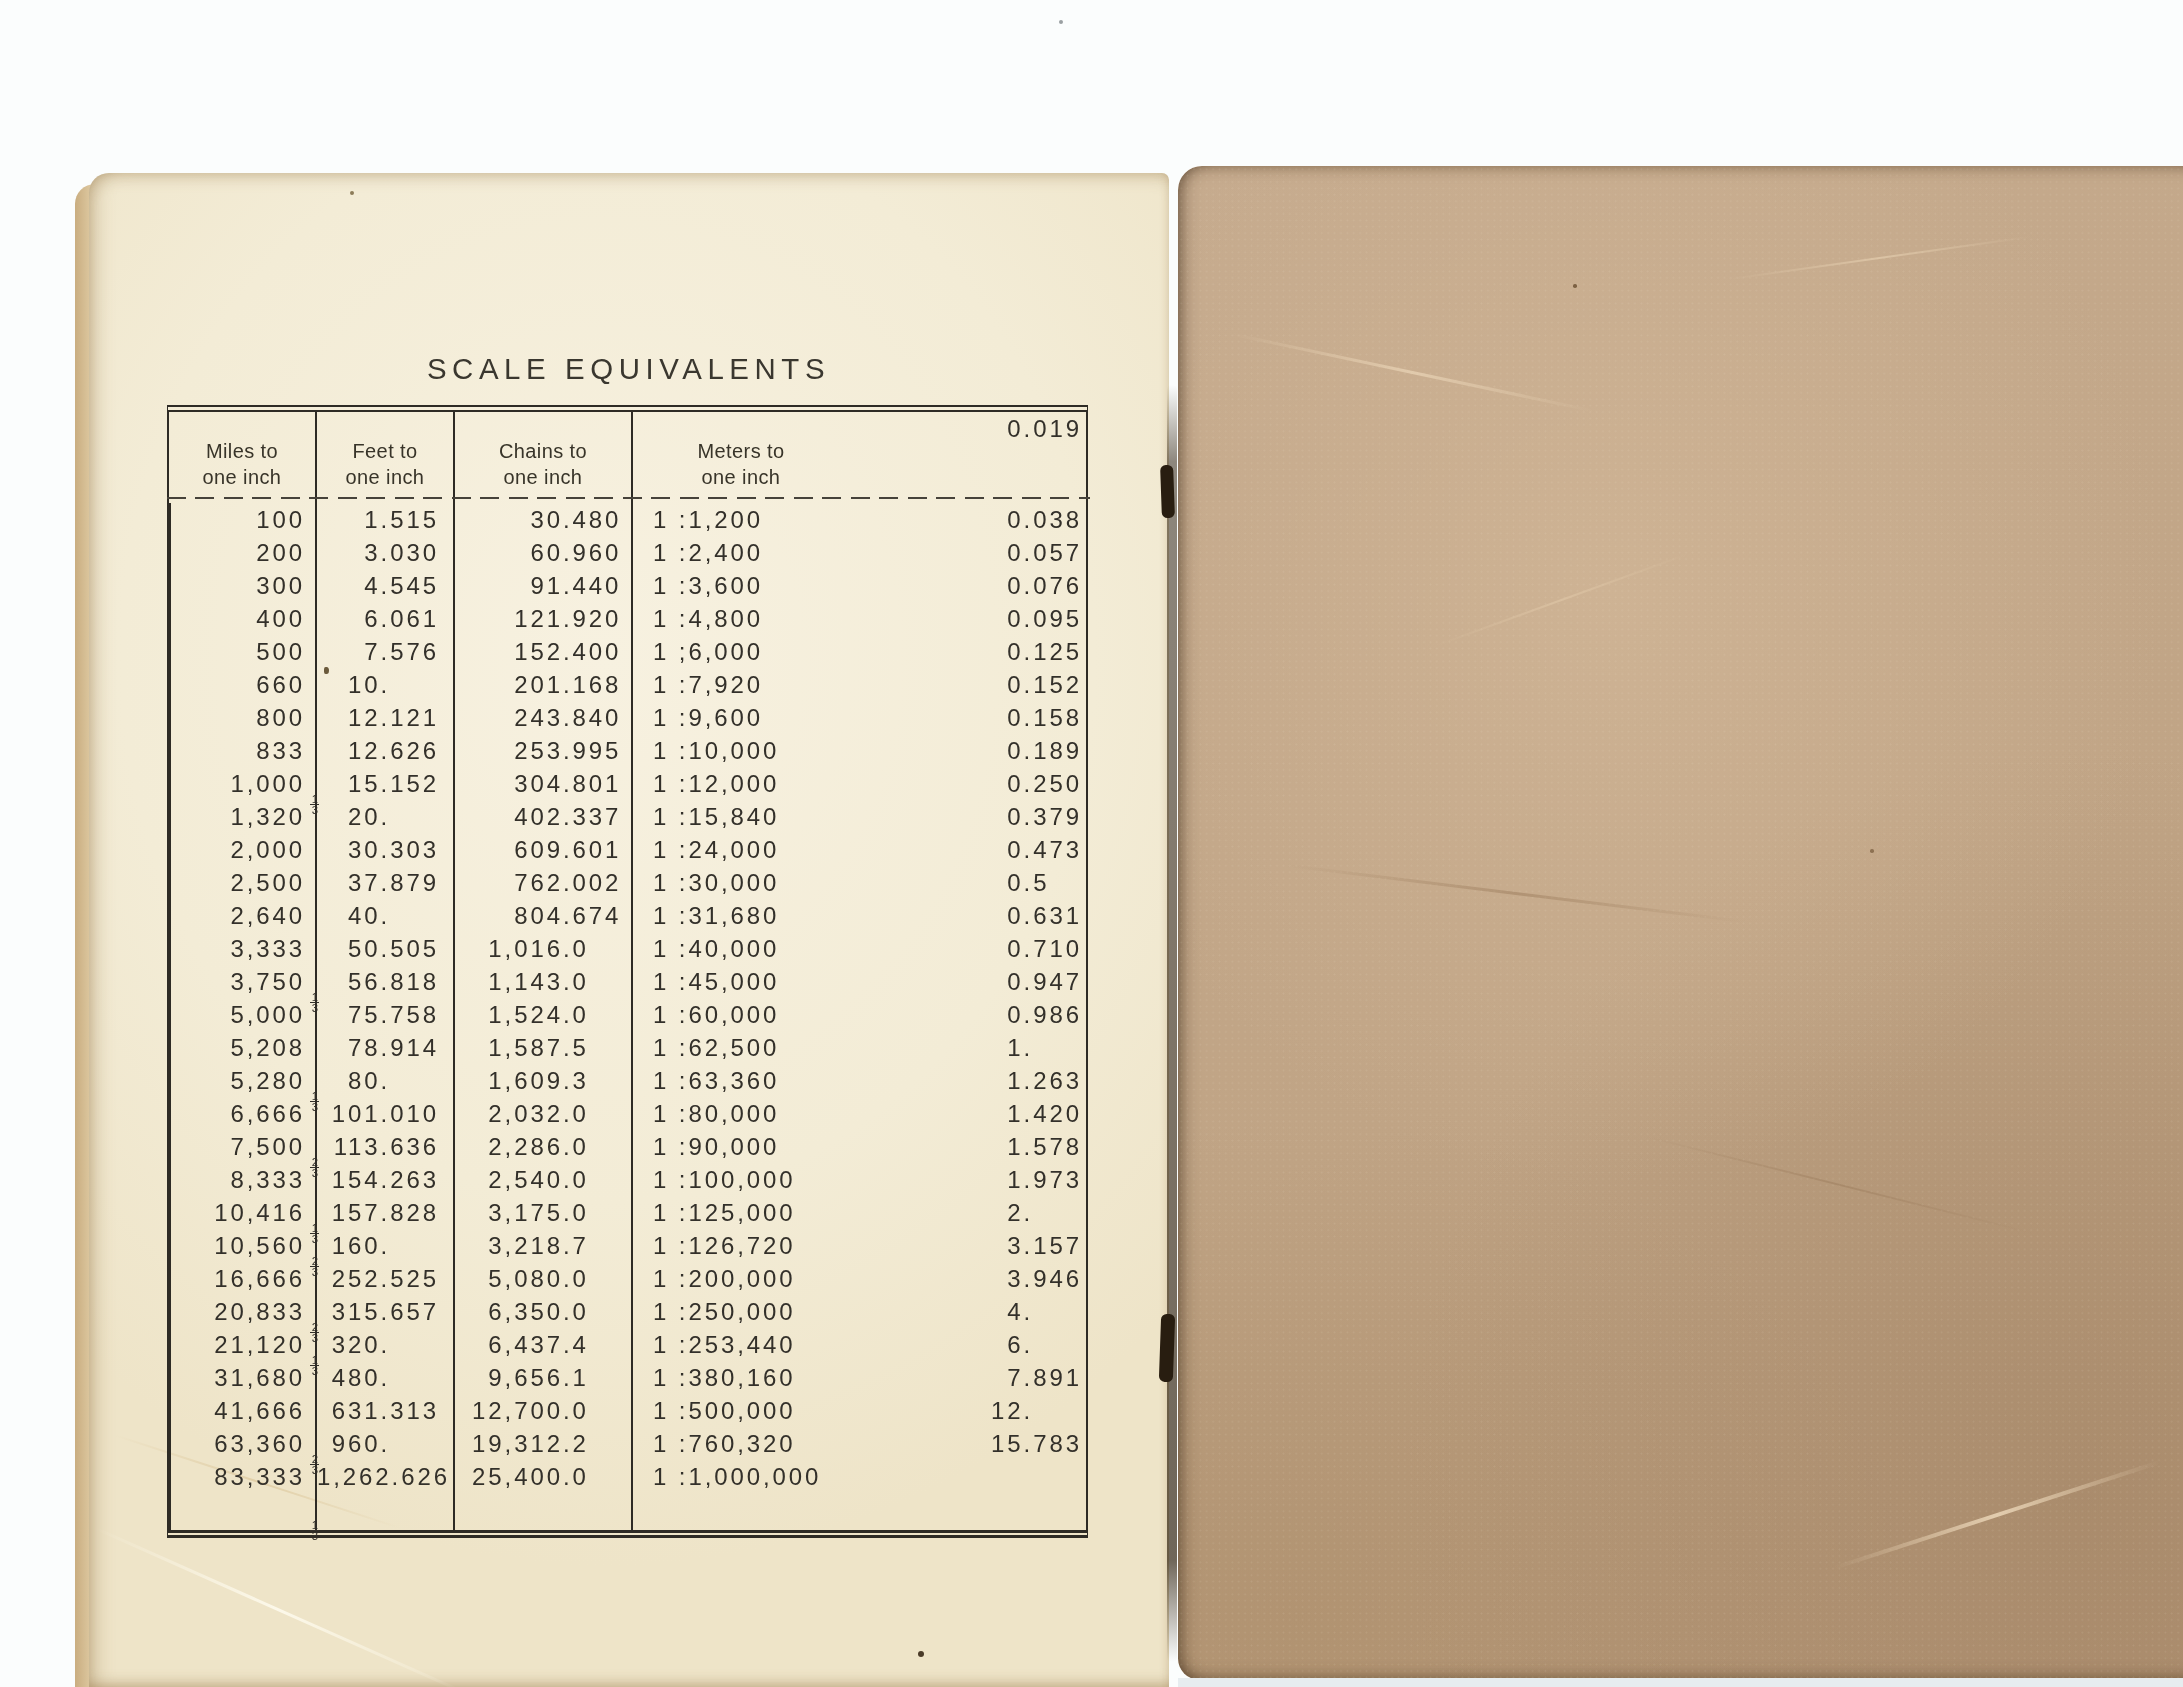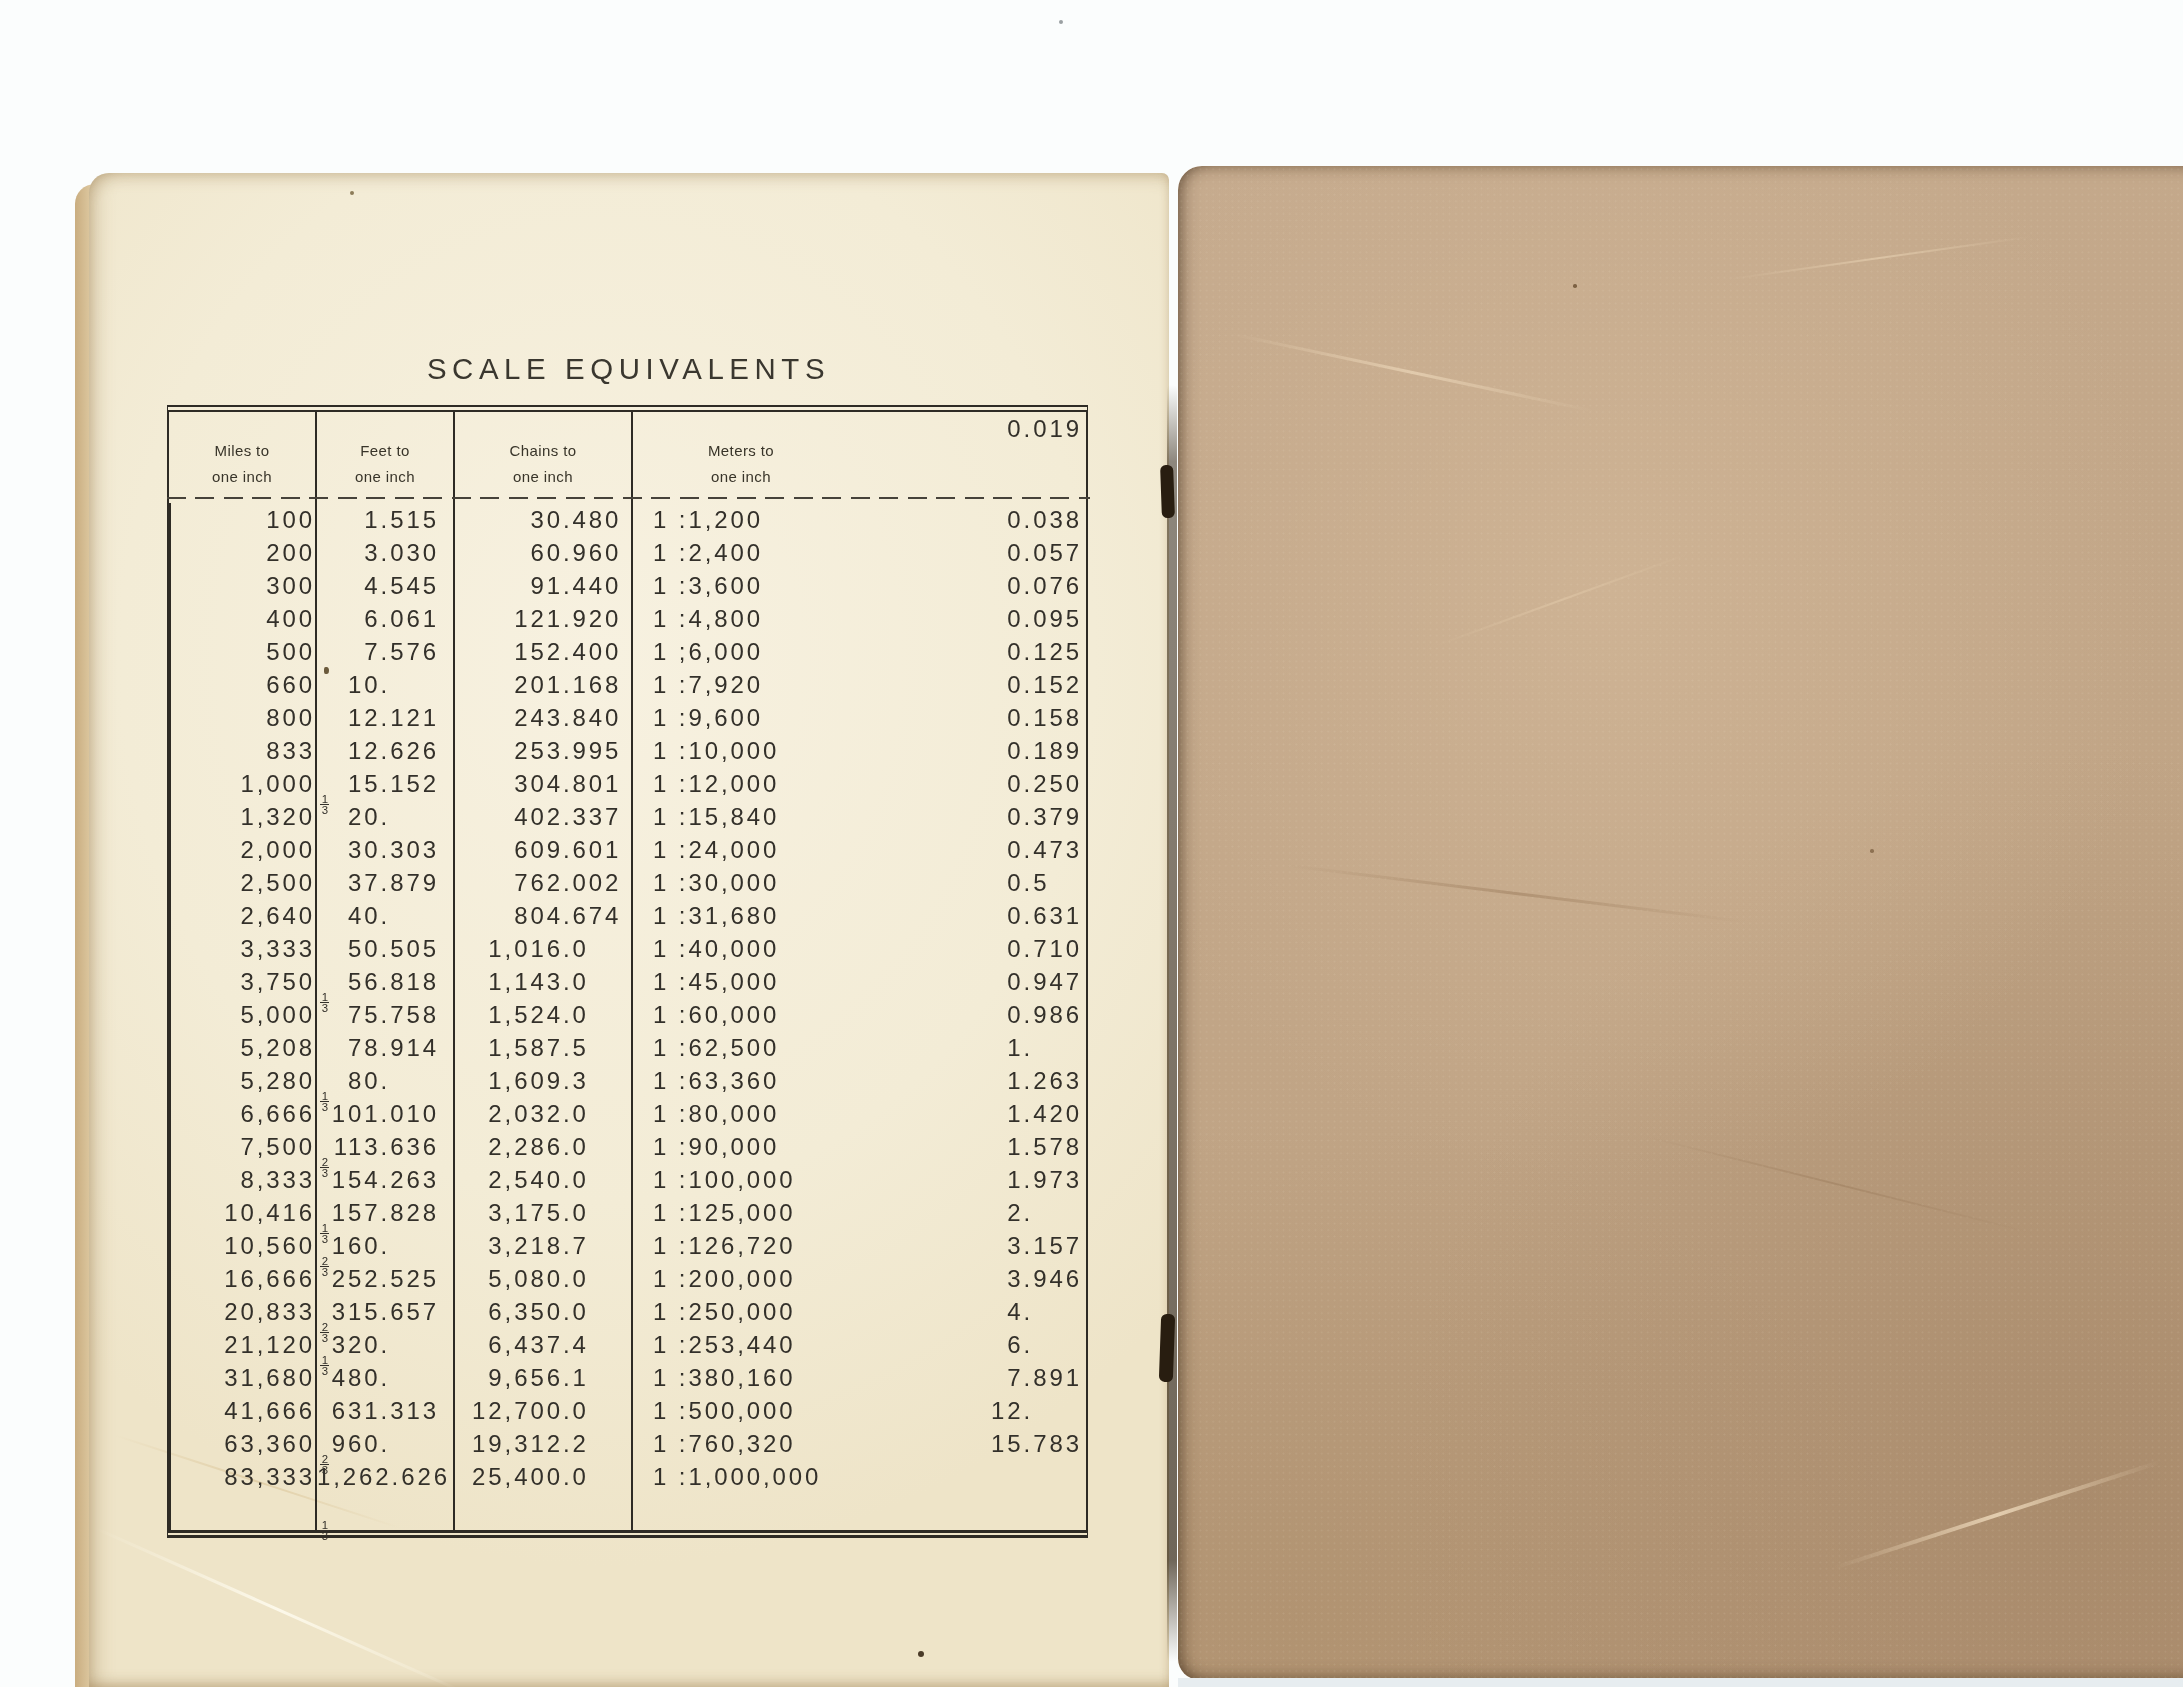--- a/index.html
+++ b/index.html
@@ -52,41 +52,41 @@
     grid-template-columns:146px 138px 178px 218px 237px;
     grid-template-rows:91px repeat(30,33px) 37px;
     border-left:2.9px solid #2e2b25;
     border-right:2.9px solid #2e2b25;
     border-top:7.8px double #2e2b25;
     border-bottom:8.6px double #2e2b25;
   }
   .cell{position:relative;}
   .bl{border-left:2.1px solid #2e2b25;}
   .h-cell{
-    text-align:center;font-size:15px;line-height:26.4px;
+    text-align:center;font-size:20px;line-height:26.4px;
     padding-top:26px;letter-spacing:0.4px;color:#383429;
   }
   .dash-line{
     position:absolute;left:139px;top:497px;width:923px;height:2.1px;
     background:repeating-linear-gradient(90deg,#46423a 0 18.6px,transparent 18.6px 28.5px);
   }
   .t-row{display:contents;}
   .b-cell{
     font-size:24px;line-height:33px;letter-spacing:2.9px;
     font-variant-numeric:tabular-nums;white-space:nowrap;color:#33302a;
   }
   
   .dec{display:flex;}
   .dec .ip{flex:1;text-align:right;}
   .dec .dp{width:61px;text-align:left;}
   .c-miles{padding-right:1.4px;}
   .c-chains{padding-right:11.4px;}
   .c-meters{padding-right:7.1px;}
   
-  .c-feet{text-align:right;}
+  .c-feet{text-align:right;padding-right:10px;}
   .frac{
     display:inline-flex;flex-direction:column;align-items:center;
     font-size:11.4px;line-height:10.7px;letter-spacing:0;
     vertical-align:-10.7px;width:14.3px;margin-left:1.4px;margin-right:-17px;
   }
   .frac .fn{border-bottom:1.4px solid #33302a;padding:0 1.4px;}
   
   .c-ratio{display:flex;padding-left:20px;padding-right:15.7px;}
   .c-ratio .rp{white-space:pre;}
   .c-ratio .rv{flex:1;text-align:left;}

